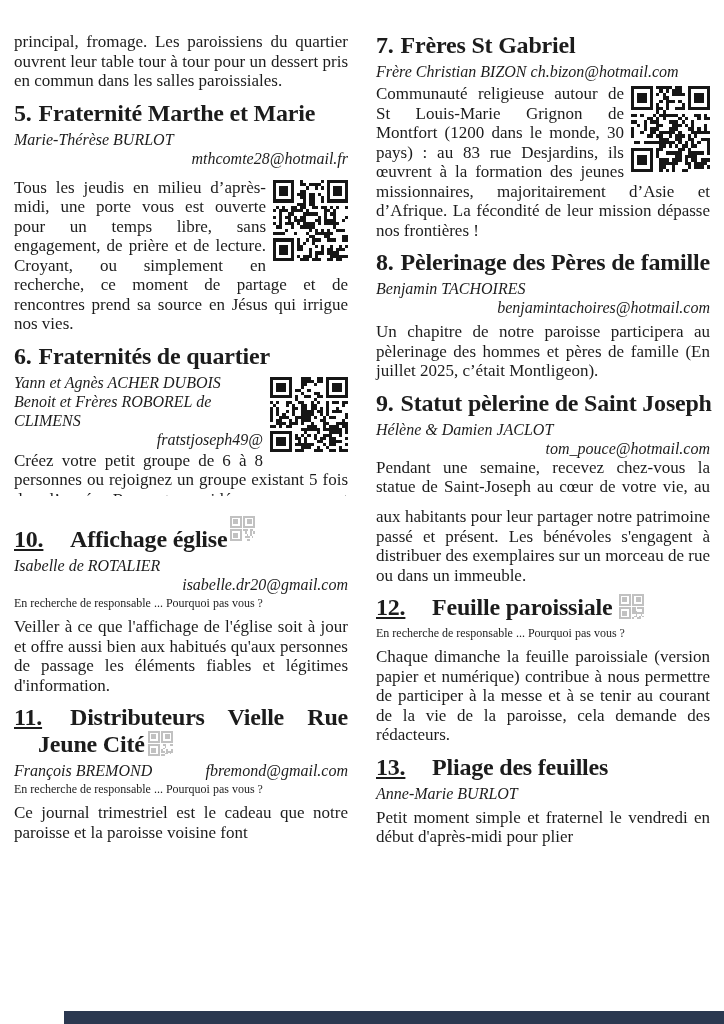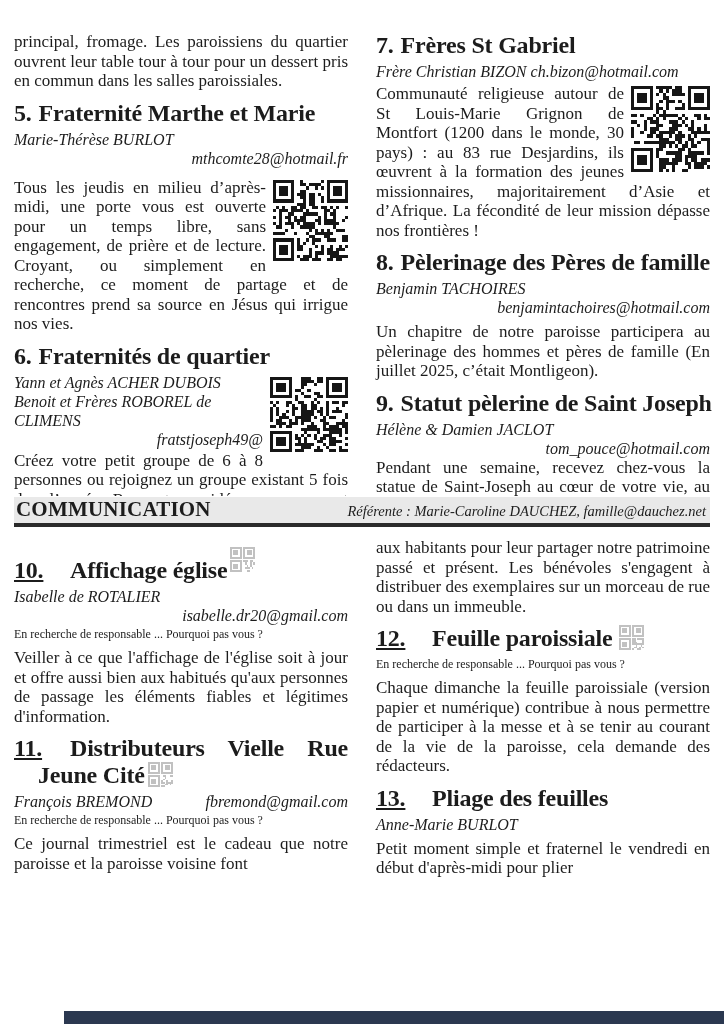--- a/index.html
+++ b/index.html
@@ -790,24 +790,20 @@
       <div>
         <div class="h2"><span class="hnum">9.</span><span>Statut pèlerine de Saint Joseph</span></div>
         <div class="contact">Hélène &amp; Damien JACLOT</div>
         <div class="contact email-right">tom_pouce@hotmail.com</div>
         <p class="body" style="margin-top:0;font-family:Liberation Serif, serif;">Pendant une semaine, recevez chez-vous la statue de Saint-Joseph au cœur de votre vie, au cœur de vos prières. Adressez-lui par vos prières, vos préoccupations, vos projets et vos choix de vie.</p>
       </div>
 
     </div>
   </div>
 
-  <div class="banner">
-    <span class="banner-title">COMMUNICATION</span>
-    <span class="banner-ref">Référente : Marie-Caroline DAUCHEZ, famille@dauchez.net</span>
-  </div>
 
   <div class="cols bottom">
     <div class="col">
 
       <div>
         <div class="h2"><span class="hnum-wide">10.</span><span>Affichage église</span><span class="qr qr-icon qr-icon-sup"><svg viewBox="0 0 15 15" width="100%" height="100%" preserveAspectRatio="none" shape-rendering="crispEdges">
                 <rect x="8" y="8" width="1" height="1" fill="#8f8f8f"></rect>
                 <rect x="9" y="8" width="1" height="1" fill="#8f8f8f"></rect>
                 <rect x="10" y="8" width="1" height="1" fill="#8f8f8f"></rect>
                 <rect x="12" y="8" width="1" height="1" fill="#8f8f8f"></rect>

